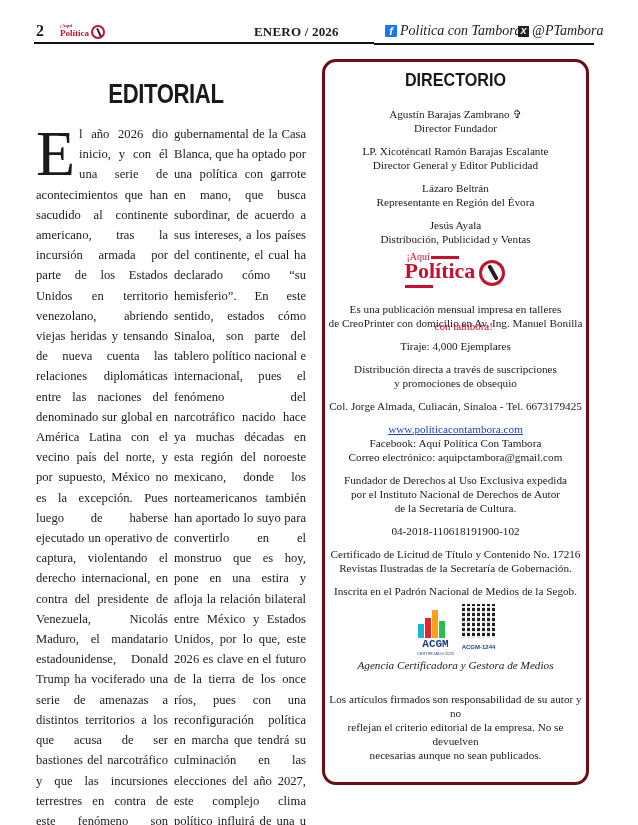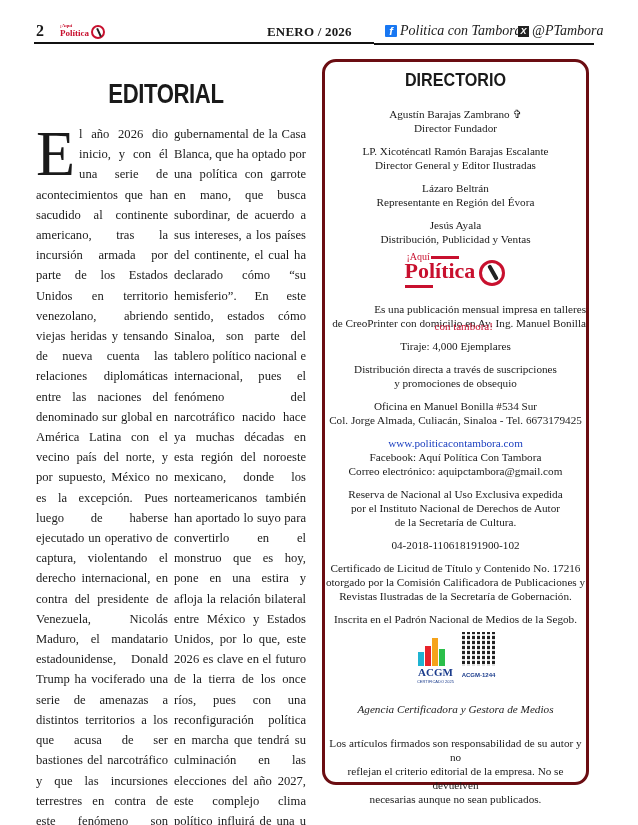--- a/index.html
+++ b/index.html
@@ -3,60 +3,60 @@
 <meta charset="utf-8">
 <style>
   html, body { margin: 0; padding: 0; background: #ffffff; }
   body { width: 638px; height: 825px; position: relative; overflow: hidden; font-family: "Liberation Serif", "DejaVu Serif", serif; color: #1a1a1a; }
   .page-num { position: absolute; left: 36px; top: 22px; font-weight: bold; font-size: 16px; }
   .mini-logo { position: absolute; left: 60px; top: 23px; width: 48px; height: 18px; }
   .mini-logo .aqui { position: absolute; left: 0; top: 0; font-size: 5px; color: #c8102e; font-weight: bold; }
   .mini-logo .politica { position: absolute; left: 0; top: 5px; font-size: 9px; color: #c8102e; font-weight: bold; }
   .mini-logo .drum { position: absolute; left: 31px; top: 2px; width: 14px; height: 14px; border-radius: 50%; border: 2px solid #c8102e; box-sizing: border-box; background: #fff; }
   .mini-logo .drum::after { content: ""; position: absolute; left: 5px; top: 1px; width: 2px; height: 9px; background: #222; transform: rotate(-25deg); }
-  .issue-date { position: absolute; left: 267px; top: 24px; font-weight: bold; font-size: 13px; letter-spacing: 0.2px; }
+  .issue-date { position: absolute; left: 254px; top: 24px; font-weight: bold; font-size: 13px; letter-spacing: 0.2px; }
   .fb-link { position: absolute; left: 385px; top: 23px; font-style: italic; font-size: 14px; display: flex; align-items: center; }
   .fb-icon { width: 12px; height: 12px; background: #1877f2; color: #fff; font-family: "Liberation Sans", sans-serif; font-weight: bold; font-size: 11px; line-height: 13px; text-align: center; margin-right: 3px; border-radius: 1px; }
   .x-link { position: absolute; left: 518px; top: 23px; font-style: italic; font-size: 14px; display: flex; align-items: center; }
   .x-icon { width: 11px; height: 11px; background: #222; color: #fff; font-family: "Liberation Sans", sans-serif; font-weight: bold; font-size: 9px; line-height: 11px; text-align: center; margin-right: 3px; }
   .hr { position: absolute; top: 42px; height: 2px; background: #111; }
 
   
   .editorial-title { position: absolute; left: 0; top: 61px; width: 330px; text-align: center; font-family: "Liberation Sans", "DejaVu Sans", sans-serif; font-weight: bold; font-size: 27px; letter-spacing: -0.5px; transform: scaleX(0.82); transform-origin: 170px 0; }
   .col { position: absolute; top: 124px; width: 132px; font-size: 12.6px; line-height: 20.2px; text-align: justify; }
   .col-left { left: 36px; }
   .col-right { left: 174px; }
   .col p { margin: 0; }
   .dropcap { float: left; font-size: 64px; line-height: 52px; margin: 4px 4px 0 0; font-weight: normal; }
 
   
   .directory { position: absolute; left: 322px; top: 59px; width: 267px; height: 726px; border: 3px solid #6b0d12; border-radius: 14px; box-sizing: border-box; text-align: center; font-size: 11.2px; line-height: 14px; }
   .dir-title { margin-top: 7px; font-family: "Liberation Sans", "DejaVu Sans", sans-serif; font-weight: bold; font-size: 19px; line-height: 22px; transform: scaleX(0.85); }
   .dir-block { margin-top: 9px; }
-  .dir-block.tight { margin-top: 2px; text-align: right; }
-  .dir-link { color: #1a3ebf; }
+  .dir-block.tight { margin-top: 2px; }
+  .dir-link { color: #1a3ebf; text-decoration: underline; }
   .dir-italic { font-style: italic; }
 
   .big-logo { position: relative; width: 110px; height: 50px; margin: 4px auto 0; }
   .big-logo .aqui { position: absolute; left: 6px; top: 0; font-size: 10px; color: #c8102e; }
   .big-logo .aqui-bar { position: absolute; left: 30px; top: 6px; width: 28px; height: 3px; background: #c8102e; }
   .big-logo .politica { position: absolute; left: 4px; top: 9px; font-size: 22px; font-weight: bold; color: #c8102e; line-height: 24px; }
   .big-logo .sub { position: absolute; left: 34px; top: 33px; font-size: 11px; color: #c8102e; margin-top: 36px; }
   .big-logo .sub-bar { position: absolute; left: 4px; top: 35px; width: 28px; height: 3px; background: #c8102e; }
   .big-logo .drum { position: absolute; left: 78px; top: 10px; width: 26px; height: 26px; border-radius: 50%; border: 3px solid #c8102e; box-sizing: border-box; background: #fff; }
   .big-logo .drum::before { content: ""; position: absolute; left: 9px; top: 1px; width: 4px; height: 17px; background: #222; transform: rotate(-30deg); border-radius: 2px; }
 
   .cert-row { display: flex; justify-content: center; align-items: flex-end; gap: 6px; margin-top: 6px; height: 52px; }
   .acgm { width: 40px; height: 52px; position: relative; }
   .acgm .bar { position: absolute; bottom: 18px; width: 6px; }
   .acgm .b1 { left: 2px; height: 14px; background: #1fb3d1; }
   .acgm .b2 { left: 9px; height: 20px; background: #e8232a; }
   .acgm .b3 { left: 16px; height: 28px; background: #f5a31b; }
   .acgm .b4 { left: 23px; height: 17px; background: #2bbf4a; }
-  .acgm .lbl { position: absolute; left: -2px; bottom: 6px; width: 44px; font-family: Liberation Serif, serif; font-weight: bold; font-size: 11px; line-height: 12px; color: #1b3c8c; }
+  .acgm .lbl { position: absolute; left: -2px; bottom: 6px; width: 44px; font-family: Liberation Mono, monospace; font-weight: bold; font-size: 11px; line-height: 12px; color: #1b3c8c; }
   .acgm .sub { position: absolute; left: -4px; bottom: 0; width: 48px; font-family: "Liberation Sans", sans-serif; font-size: 4px; line-height: 5px; color: #1b3c8c; }
   .qr { width: 34px; height: 52px; position: relative; }
   .qr .code { width: 34px; height: 34px; background:
       repeating-linear-gradient(90deg, #222 0 3px, #fff 3px 5px),
       #222; position: relative; }
   .qr .code::after { content: ""; position: absolute; inset: 0; background: repeating-linear-gradient(0deg, rgba(255,255,255,0.85) 0 2px, transparent 2px 5px); }
   .qr .lbl { font-family: "Liberation Sans", sans-serif; font-weight: bold; font-size: 6px; color: #1b3c8c; margin-top: 2px; }
 </style>
 </head>
 <body>
@@ -93,21 +93,21 @@
 
 <div class="directory">
   <div class="dir-title">DIRECTORIO</div>
 
   <div class="dir-block" style="margin-top:16px">
     <div>Agustín Barajas Zambrano ✞</div>
     <div>Director Fundador</div>
   </div>
   <div class="dir-block">
     <div>LP. Xicoténcatl Ramón Barajas Escalante</div>
-    <div>Director General y Editor Ilustradas</div>
+    <div>Director General y Editor Publicidad</div>
   </div>
   <div class="dir-block">
     <div>Lázaro Beltrán</div>
     <div>Representante en Región del Évora</div>
   </div>
   <div class="dir-block">
     <div>Jesús Ayala</div>
     <div>Distribución, Publicidad y Ventas</div>
   </div>
 
@@ -123,56 +123,54 @@
   <div class="dir-block tight">
     <div>Es una publicación mensual impresa en talleres</div>
     <div>de CreoPrinter con domicilio en Av. Ing. Manuel Bonilla</div>
   </div>
   <div class="dir-block">Tiraje: 4,000 Ejemplares</div>
   <div class="dir-block">
     <div>Distribución directa a través de suscripciones</div>
     <div>y promociones de obsequio</div>
   </div>
   <div class="dir-block">
-    <div>Oficina en Manuel Bonilla #534 Sur</div>
     <div>Col. Jorge Almada, Culiacán, Sinaloa - Tel. 6673179425</div>
   </div>
   <div class="dir-block">
     <div class="dir-link">www.politicacontambora.com</div>
     <div>Facebook: Aquí Política Con Tambora</div>
     <div>Correo electrónico: aquipctambora@gmail.com</div>
   </div>
   <div class="dir-block">
-    <div>Reserva de Nacional al Uso Exclusiva expedida</div>
+    <div>Fundador de Derechos al Uso Exclusiva expedida</div>
     <div>por el Instituto Nacional de Derechos de Autor</div>
     <div>de la Secretaría de Cultura.</div>
   </div>
   <div class="dir-block">04-2018-110618191900-102</div>
   <div class="dir-block">
     <div>Certificado de Licitud de Título y Contenido No. 17216</div>
-    <div>otorgado por la Comisión Calificadora de Publicaciones y</div>
     <div>Revistas Ilustradas de la Secretaría de Gobernación.</div>
   </div>
   <div class="dir-block">Inscrita en el Padrón Nacional de Medios de la Segob.</div>
 
   <div class="cert-row">
     <div class="acgm">
       <span class="bar b1"></span>
       <span class="bar b2"></span>
       <span class="bar b3"></span>
       <span class="bar b4"></span>
       <span class="lbl">ACGM</span>
       <span class="sub">CERTIFICADO 2025</span>
     </div>
     <div class="qr">
       <div class="code"></div>
       <div class="lbl">ACGM-1244</div>
     </div>
   </div>
-  <div class="dir-italic" style="margin-top:18px">Agencia Certificadora y Gestora de Medios</div>
+  <div class="dir-italic" style="margin-top:2px">Agencia Certificadora y Gestora de Medios</div>
 
   <div class="dir-block" style="margin-top:20px">
     <div>Los artículos firmados son responsabilidad de su autor y no</div>
     <div>reflejan el criterio editorial de la empresa. No se devuelven</div>
     <div>necesarias aunque no sean publicados.</div>
   </div>
 
 </div>
 
 </body></html>

